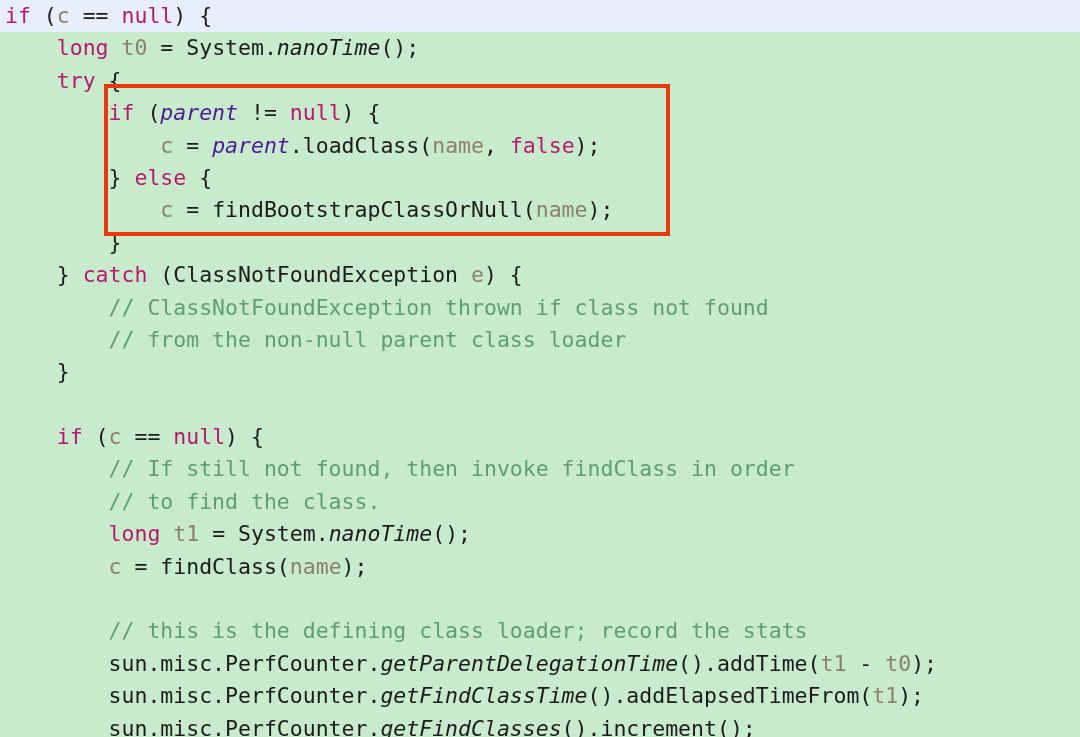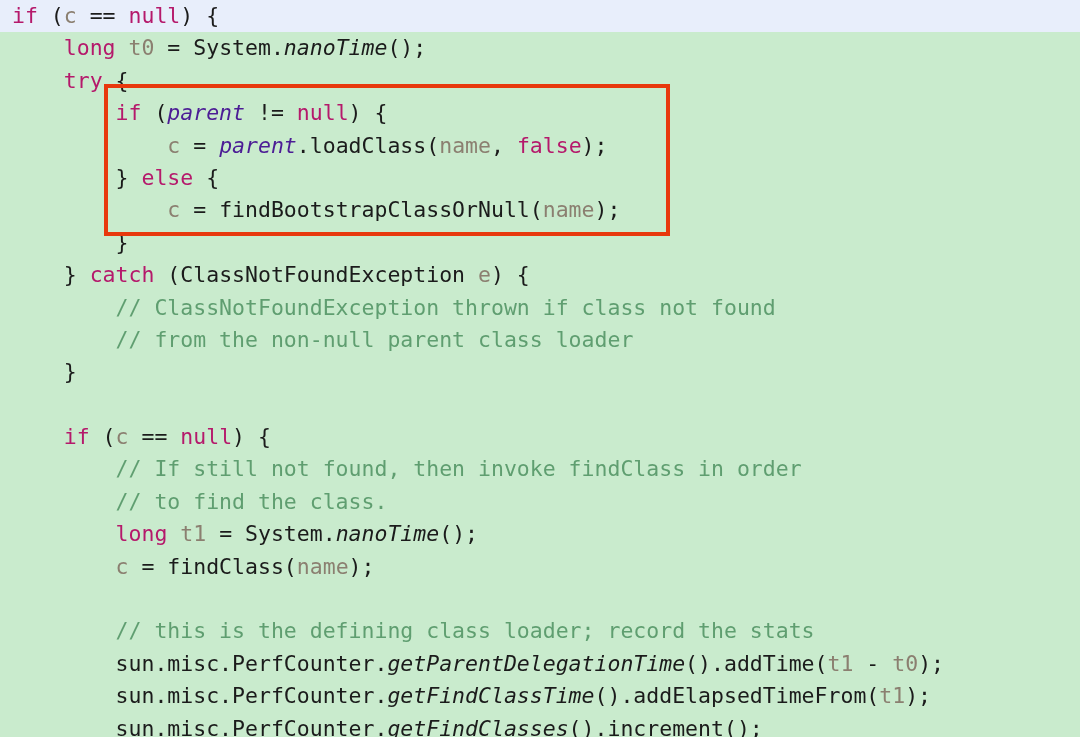--- a/index.html
+++ b/index.html
@@ -30,21 +30,21 @@
     width: 1080px;
     font-size: 21.5px;
     line-height: 32.4px;
     letter-spacing: 0px;
     white-space: pre;
   }
 
   .code-line {
     display: block;
     height: 32.4px;
-    padding-left: 12px;
+    padding-left: 5px;
     white-space: pre;
     color: #1b1b1b;
   }
 
   
   .code-line.current-line {
     background: #e8eefb;
   }
 
   

